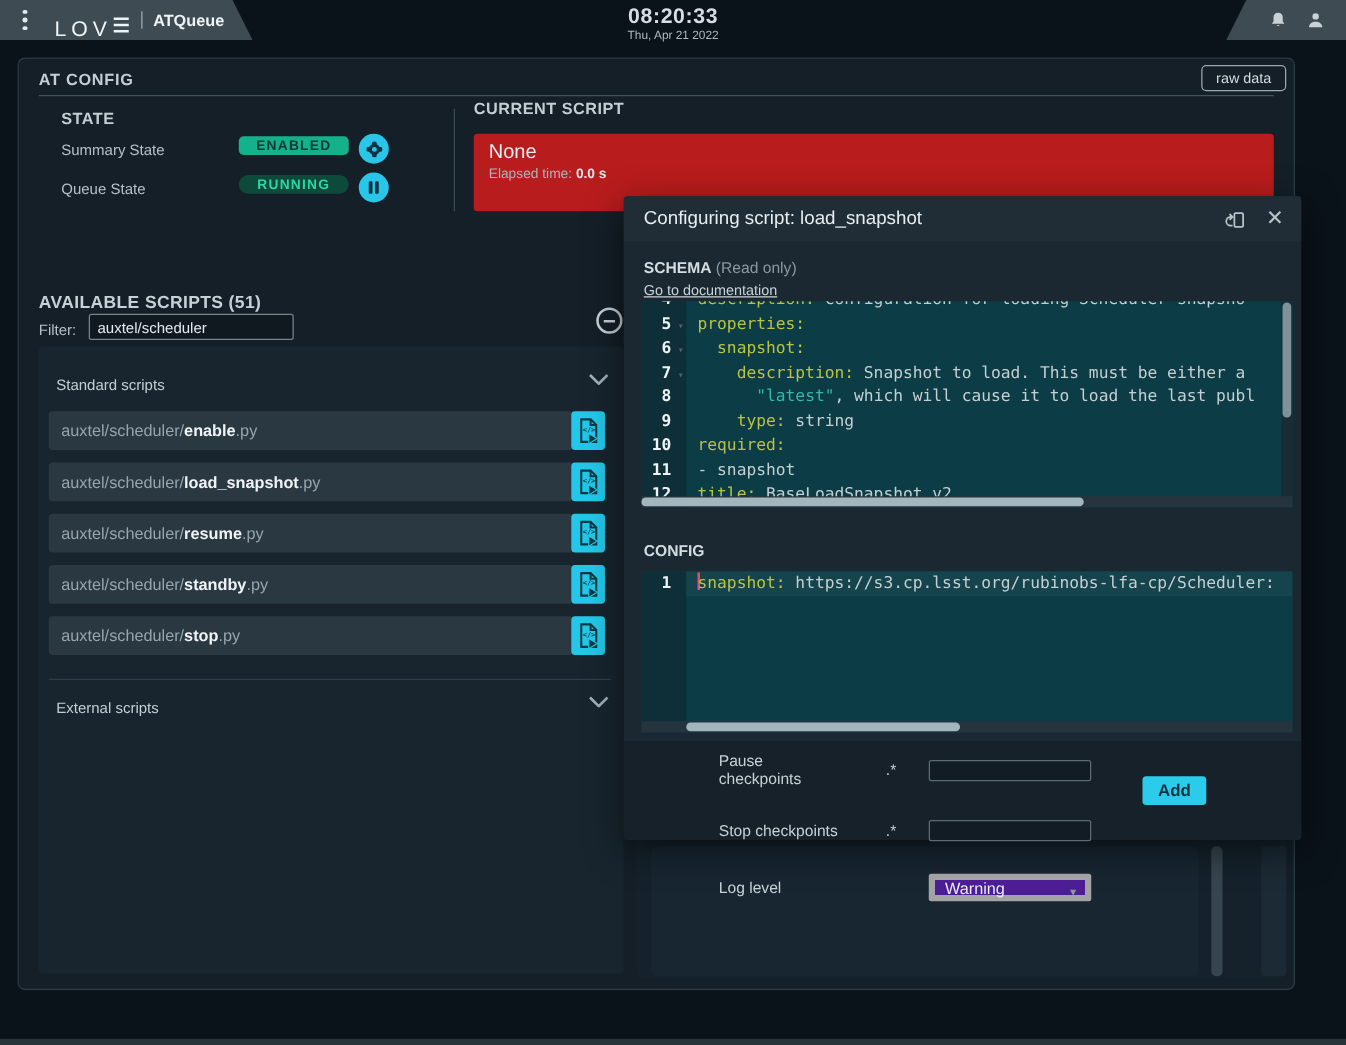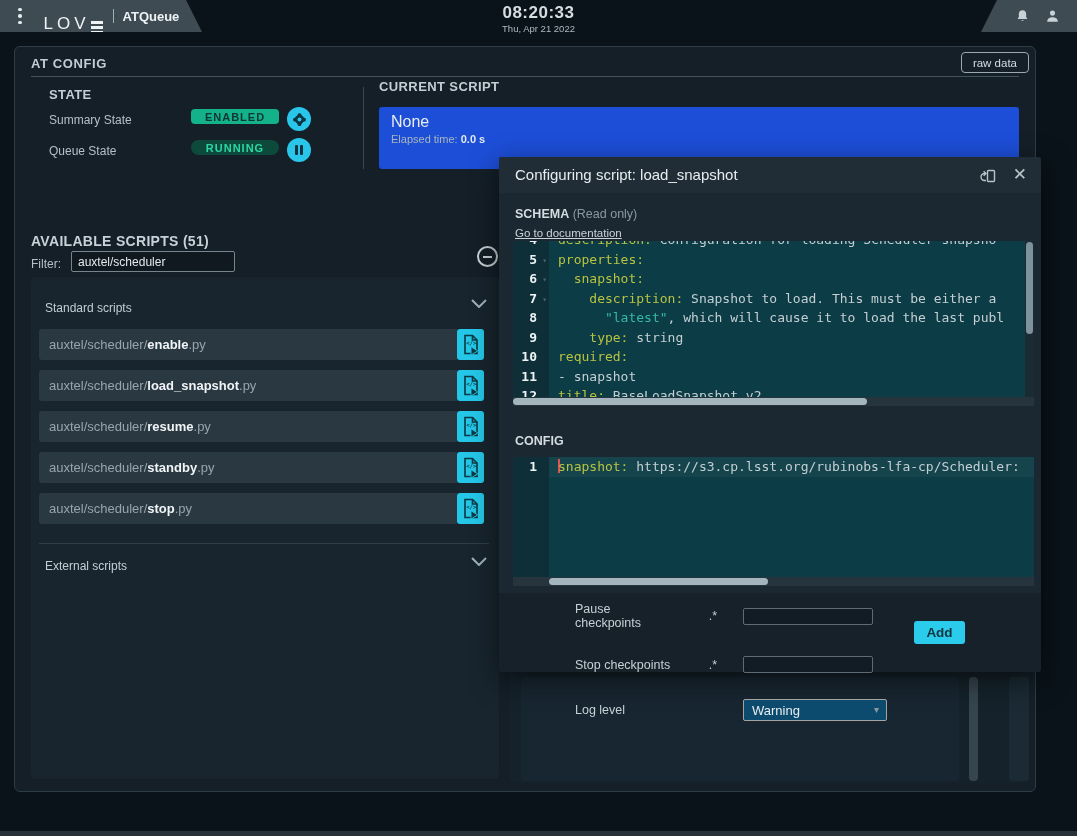--- a/index.html
+++ b/index.html
@@ -13,21 +13,21 @@
   
   .topbar { position:absolute; left:0; top:0; width:1077px; height:32px; }
   .tab-left {
     position:absolute; left:0; top:0; height:32px; width:202px;
     background:#3e4b53;
     clip-path:polygon(0 0, calc(100% - 16px) 0, 100% 100%, 0 100%);
     display:flex; align-items:center; padding-left:14px;
   }
   .kebab { display:flex; flex-direction:column; gap:3px; margin-right:18px; cursor:pointer; padding:4px;}
   .kebab i { width:3.5px; height:3.5px; border-radius:50%; background:#e3eaee; }
-  .logo { display:flex; align-items:flex-end;margin-top:15px; }
+  .logo { display:flex; align-items:flex-start;margin-top:15px; }
   .lov { font-size:17px; font-weight:300; letter-spacing:4px; color:#eef3f5; }
   .ebars { display:flex; flex-direction:column; gap:2.5px; margin-left:1px; }
   .ebars i { width:12px; height:2.5px; background:#eef3f5; }
   .logo-sep { width:1px; height:14px; background:#9fadb5; margin:0 9px 0 10px; }
   .appname { font-size:13px; font-weight:bold; color:#eef3f5; }
   .clock { position:absolute; left:50%; top:3px; transform:translateX(-50%); text-align:center; }
   .clock .time { font-size:17px; font-weight:bold; color:#d6dee2; letter-spacing:.5px; }
   .clock .date { font-size:9.5px; color:#aeb9bf; margin-top:0px; }
   .tab-right {
     position:absolute; right:0; top:0; height:32px; width:96px;
@@ -62,21 +62,21 @@
     position:absolute; left:272px; width:24px; height:24px; border-radius:50%;
     background:#29c6e9; display:flex; align-items:center; justify-content:center; cursor:pointer; border:none;
   }
   .gear-btn { top:60px; } .pause-btn { top:91px; }
   .pause-glyph { display:flex; gap:2.5px; }
   .pause-glyph i { width:3px; height:10px; background:#0d3440; border-radius:1px; }
   .col-divider { position:absolute; left:348px; top:40px; height:82px; border-left:1px solid #3a4a54; }
   .cur-head { position:absolute; left:364px; top:32px; }
   .cur-box {
     position:absolute; left:364px; top:60px; width:640px; height:62px;
-    background:#1d4ed8; border-radius:3px; padding:6px 12px;
+    background:#b91c1c; border-radius:3px; padding:6px 12px;
   }
   .cur-name { font-size:16px; color:#e7edf0; }
   .cur-line { font-size:11px; color:#a9b6bc; margin-top:2px; }
   .cur-line b { color:#e3eaee; }
   
   .avail-head { position:absolute; left:16px; top:186px; font-size:14px; font-weight:bold; color:#c7d2d8; letter-spacing:.3px; }
   .filter-label { position:absolute; left:16px; top:210px; font-size:12px; color:#b5c0c6; }
   .filter-input {
     position:absolute; left:56px; top:204px; width:164px; height:21px;
     background:#10191f; border:1px solid #76848c; border-radius:2px;
@@ -146,21 +146,21 @@
   .hscroll .thumb { position:absolute; top:1px; height:7px; background:#a3b6bd; border-radius:4px; }
   .vscroll { position:absolute; top:0; right:0; bottom:9px; width:9px; background:#1a2b33; cursor:pointer; }
   .vscroll .vthumb { position:absolute; left:1px; width:7px; top:1px; height:92px; background:#7e929b; border-radius:4px; }
   
   .modal-form { position:absolute; left:0; right:0; top:436px; bottom:0; background:#16212a; border-radius:0 0 3px 3px; }
   .form-grid { position:absolute; left:76px; top:9px; display:grid; grid-template-columns:96px 20px 130px; column-gap:7px; row-gap:4px; align-items:center;gap:26px; }
   .f-label { font-size:12.5px; color:#c6d1d6; }
   .f-hint { font-size:12.5px; color:#c6d1d6; text-align:right; }
   .f-input { width:130px; height:17px; background:#121c24; border:1px solid #5c6b74; border-radius:2px; color:#e3eaee; font-size:12px; padding:0 4px; font-family:inherit; }
   .f-select {
-    width:144px; height:22px; background:#0c4a6e; border:1px solid #a3a3a3; border-radius:2px;
+    width:130px; height:22px; background:#4c1d95; border:5px solid #a3a3a3; border-radius:2px;
     display:flex; align-items:center; padding-left:8px; position:relative; cursor:pointer;
     font-size:13px; color:#e8eef0;
   }
   .f-select .arrow { position:absolute; right:7px; top:4px; font-size:10px; color:#8b98a0; }
   .add-btn {
     position:absolute; right:76px; top:28px; width:51px; height:23px;
     background:#2bcbec; border:none; border-radius:3px; cursor:pointer;
     color:#0f333f; font-size:13.5px; font-family:inherit; font-weight:bold;
   }
   

